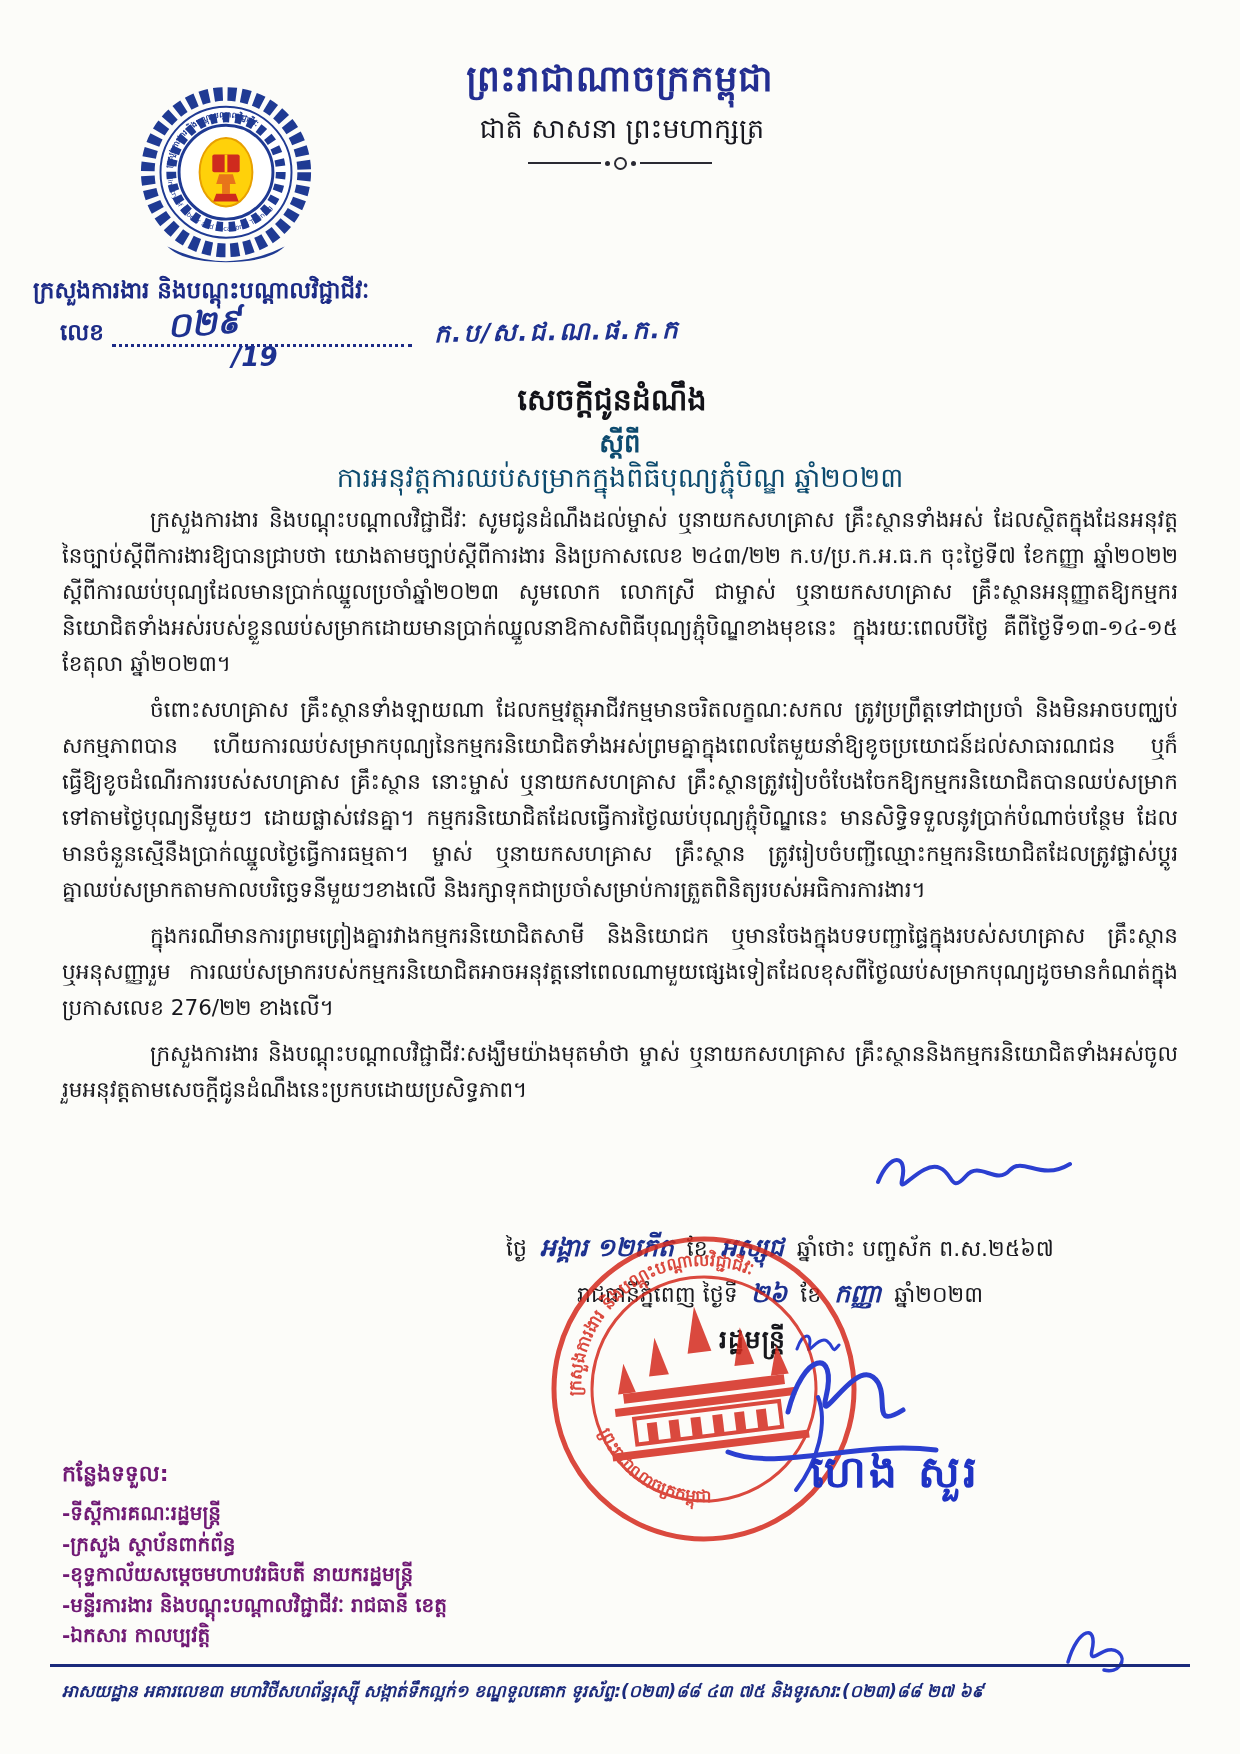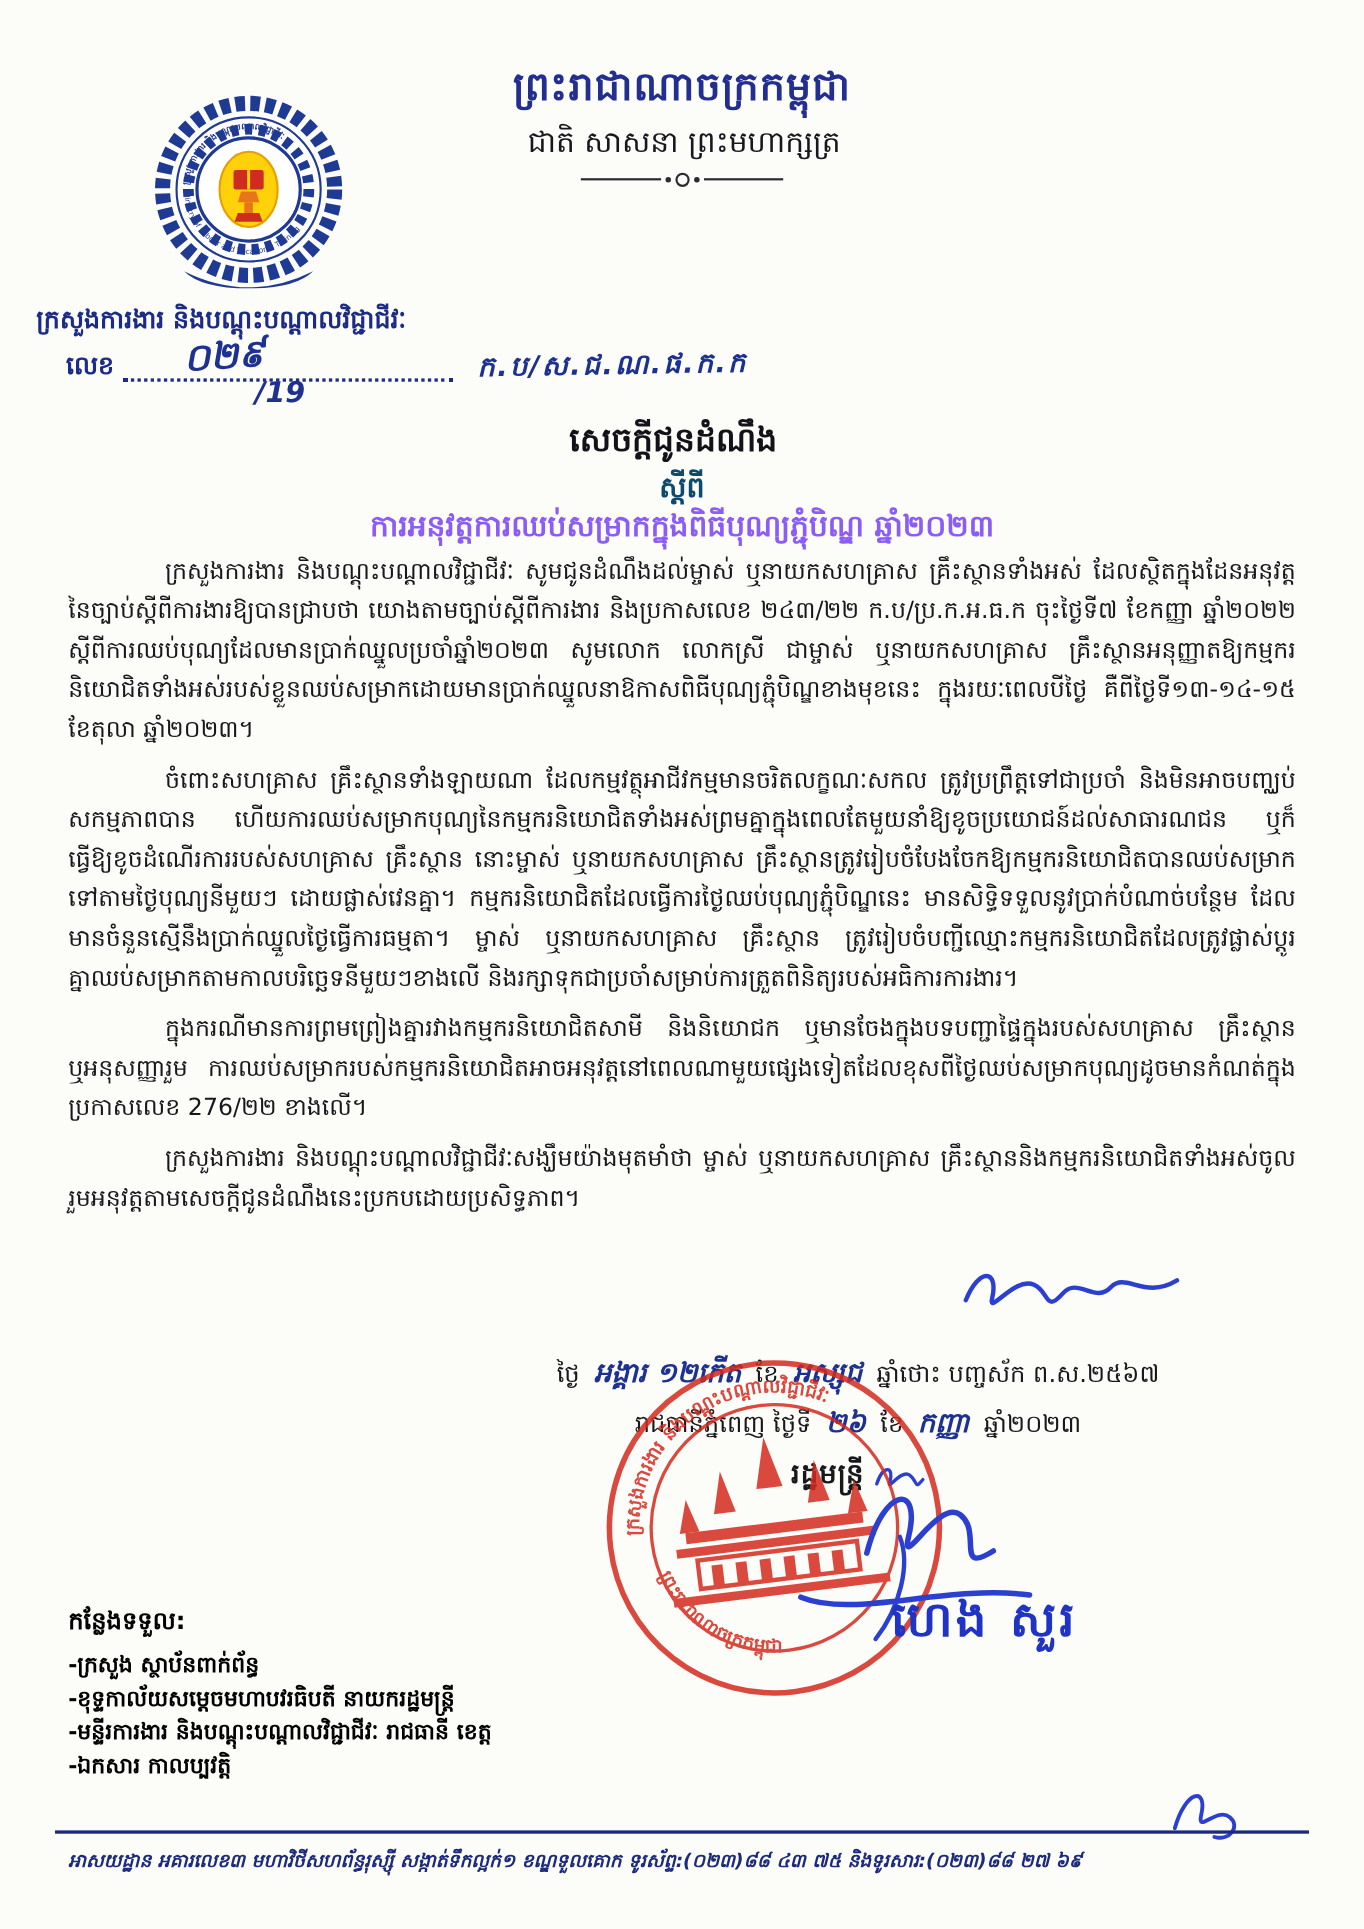--- a/index.html
+++ b/index.html
@@ -27,39 +27,39 @@
     border-bottom:3px dotted #1c2b86;vertical-align:top;}
   .hw{color:#1d3190;font-style:italic;font-weight:bold;}
   .hw-number{position:absolute;left:55px;top:-8px;font-size:34px;transform:rotate(-4deg);}
   .hw-year{position:absolute;left:120px;top:32px;font-size:26px;}
   .hw-code{display:inline-block;vertical-align:top;padding-top:6px;margin-left:14px;
     font-size:25px;letter-spacing:2px;transform:rotate(-1deg);}
   
   .doc-title{top:381px;left:312px;width:600px;text-align:center;font-size:30px;font-weight:bold;color:#121218;}
   .doc-title2{top:427px;left:320px;width:600px;text-align:center;font-size:26px;font-weight:bold;color:#0c4a6e;}
   .doc-subject{top:461px;left:110px;width:1020px;text-align:center;
-    font-size:27px;font-weight:bold;color:#8b5cf6;}
+    font-size:27px;font-weight:normal;color:#0c4a6e;}
   
   .body-text{top:502px;left:62px;width:1116px;font-size:21.5px;line-height:36px;
     text-align:justify;color:#17171c;}
   .body-text p{margin:0 0 10px 0;text-indent:88px;}
   
   .sign-block{top:1232px;left:420px;width:720px;text-align:center;font-size:22px;color:#17171c;}
   .sign-block .row{margin-bottom:10px;}
   .sign-block .hw-inline{font-size:25px;margin:0 6px;}
   .minister-title{font-size:25px;font-weight:bold;letter-spacing:1px;}
   .minister-name{top:1444px;left:730px;width:330px;text-align:center;
     font-size:44px;font-weight:bold;color:#1f33c4;letter-spacing:3px;}
   .stamp{top:1228px;left:543px;width:322px;height:322px;transform:rotate(-7deg);opacity:.85;}
   .sig-main{top:1322px;left:668px;width:290px;height:185px;}
   .sig-para-end{top:1142px;left:870px;width:210px;height:66px;}
   .sig-corner{top:1612px;left:1048px;width:90px;height:70px;}
   .sig-after-title{display:inline-block;width:48px;height:30px;vertical-align:middle;}
   
-  .cc-block{top:1460px;left:62px;width:430px;color:#000000;}
+  .cc-block{top:1460px;left:62px;width:430px;color:#701a75;}
   .cc-header{font-size:22px;font-weight:bold;margin-bottom:6px;}
   .cc-list{list-style:none;margin:0;padding:0;font-size:20px;line-height:30.5px;font-weight:600;}
   
   .footer-rule{top:1664px;left:50px;width:1140px;height:3px;background:#1b2a7c;}
   .footer-address{top:1680px;left:62px;width:1116px;text-align:left;
     font-size:17px;font-style:italic;font-weight:bold;color:#1b2a7c;}
 </style>
 </head>
 <body>
 
@@ -194,20 +194,21 @@
       <path d="M60,130 C110,150 190,118 268,128" fill="none" stroke="#2b3fd0" stroke-width="5" stroke-linecap="round"></path>
       <path d="M150,75 C160,100 150,140 128,168" fill="none" stroke="#2b3fd0" stroke-width="4" stroke-linecap="round"></path>
     </svg>
   </div>
 
   <div class="abs minister-name">ហេង សួរ</div>
 
   <div class="abs cc-block">
     <div class="cc-header">កន្លែងទទួល:</div>
     <ul class="cc-list">
+      <li>-ទីស្តីការគណៈរដ្ឋមន្ត្រី</li>
       <li>-ក្រសួង ស្ថាប័នពាក់ព័ន្ធ</li>
       <li>-ខុទ្ទកាល័យសម្តេចមហាបវរធិបតី នាយករដ្ឋមន្ត្រី</li>
       <li>-មន្ទីរការងារ និងបណ្តុះបណ្តាលវិជ្ជាជីវៈ រាជធានី ខេត្ត</li>
       <li>-ឯកសារ កាលប្បវត្តិ</li>
     </ul>
   </div>
 
   <div class="abs sig-corner">
     <svg width="90" height="70" viewBox="0 0 90 70">
       <path d="M20,50 C30,15 50,12 44,38 C40,56 58,30 70,40 C80,48 70,62 56,58" fill="none" stroke="#2b3fd0" stroke-width="3.5" stroke-linecap="round"></path>

